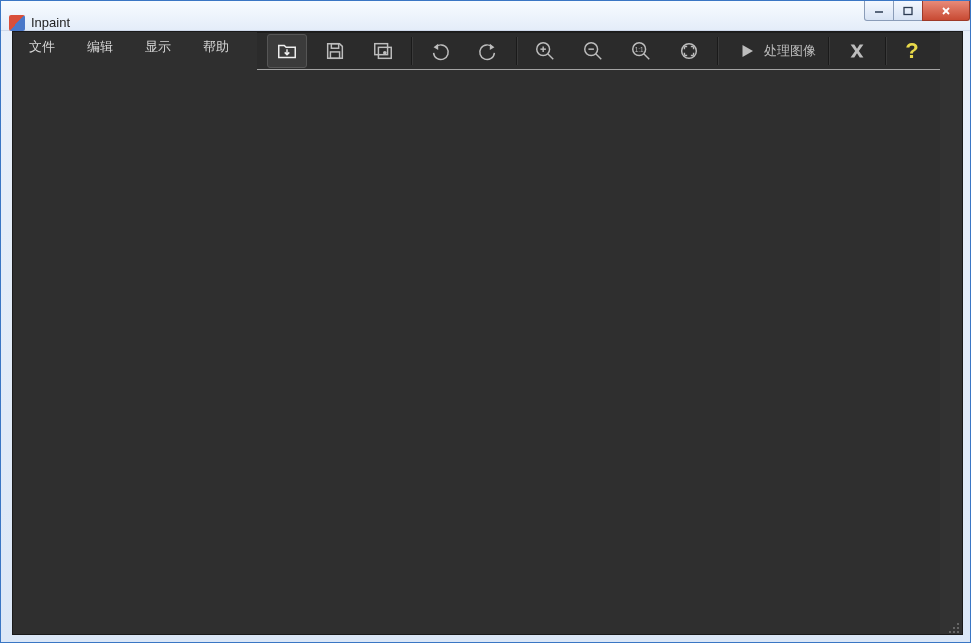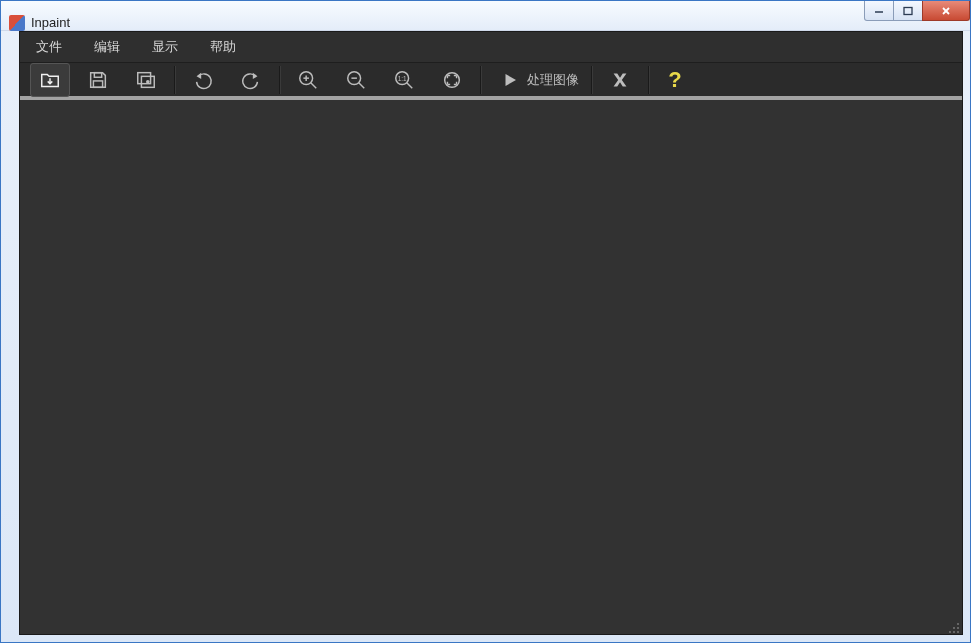--- a/index.html
+++ b/index.html
@@ -52,23 +52,23 @@
     background: linear-gradient(#e88a78,#c84a33);
     border-color: #9e3a28;
     color: #fff;
     border-bottom-right-radius: 3px;
   }
   .win-btn svg { width: 12px; height: 10px; }
 
   
   .app {
     flex: 1;
-    margin: 0 7px 7px 18px;
+    margin: 0 7px 7px 11px;
     background: #2f2f2f;
-    display: flex; flex-direction: column;
+    display: flex; 
     border: 1px solid #1a1a1a;
     position: relative;
   }
 
   
   .menubar {
     height: 30px;
     display: flex; align-items: center;
     padding: 0 6px;
     gap: 0;
@@ -79,21 +79,21 @@
   .menu-item {
     padding: 6px 22px 6px 10px;
     cursor: default;
   }
 
   
   .toolbar {
     height: 38px;
     background: #2b2b2b;
     border-top: 1px solid #1e1e1e;
-    border-bottom: 4px solid #a3a3a3;
+    border-bottom: 1px solid #a3a3a3;
     display: flex; align-items: center;
     padding: 0 10px;
   }
   .tbtn {
     width: 40px; height: 34px;
     display: flex; align-items: center; justify-content: center;
     color: #bdbdbd;
     border-radius: 3px;
     margin-right: 8px;
   }

